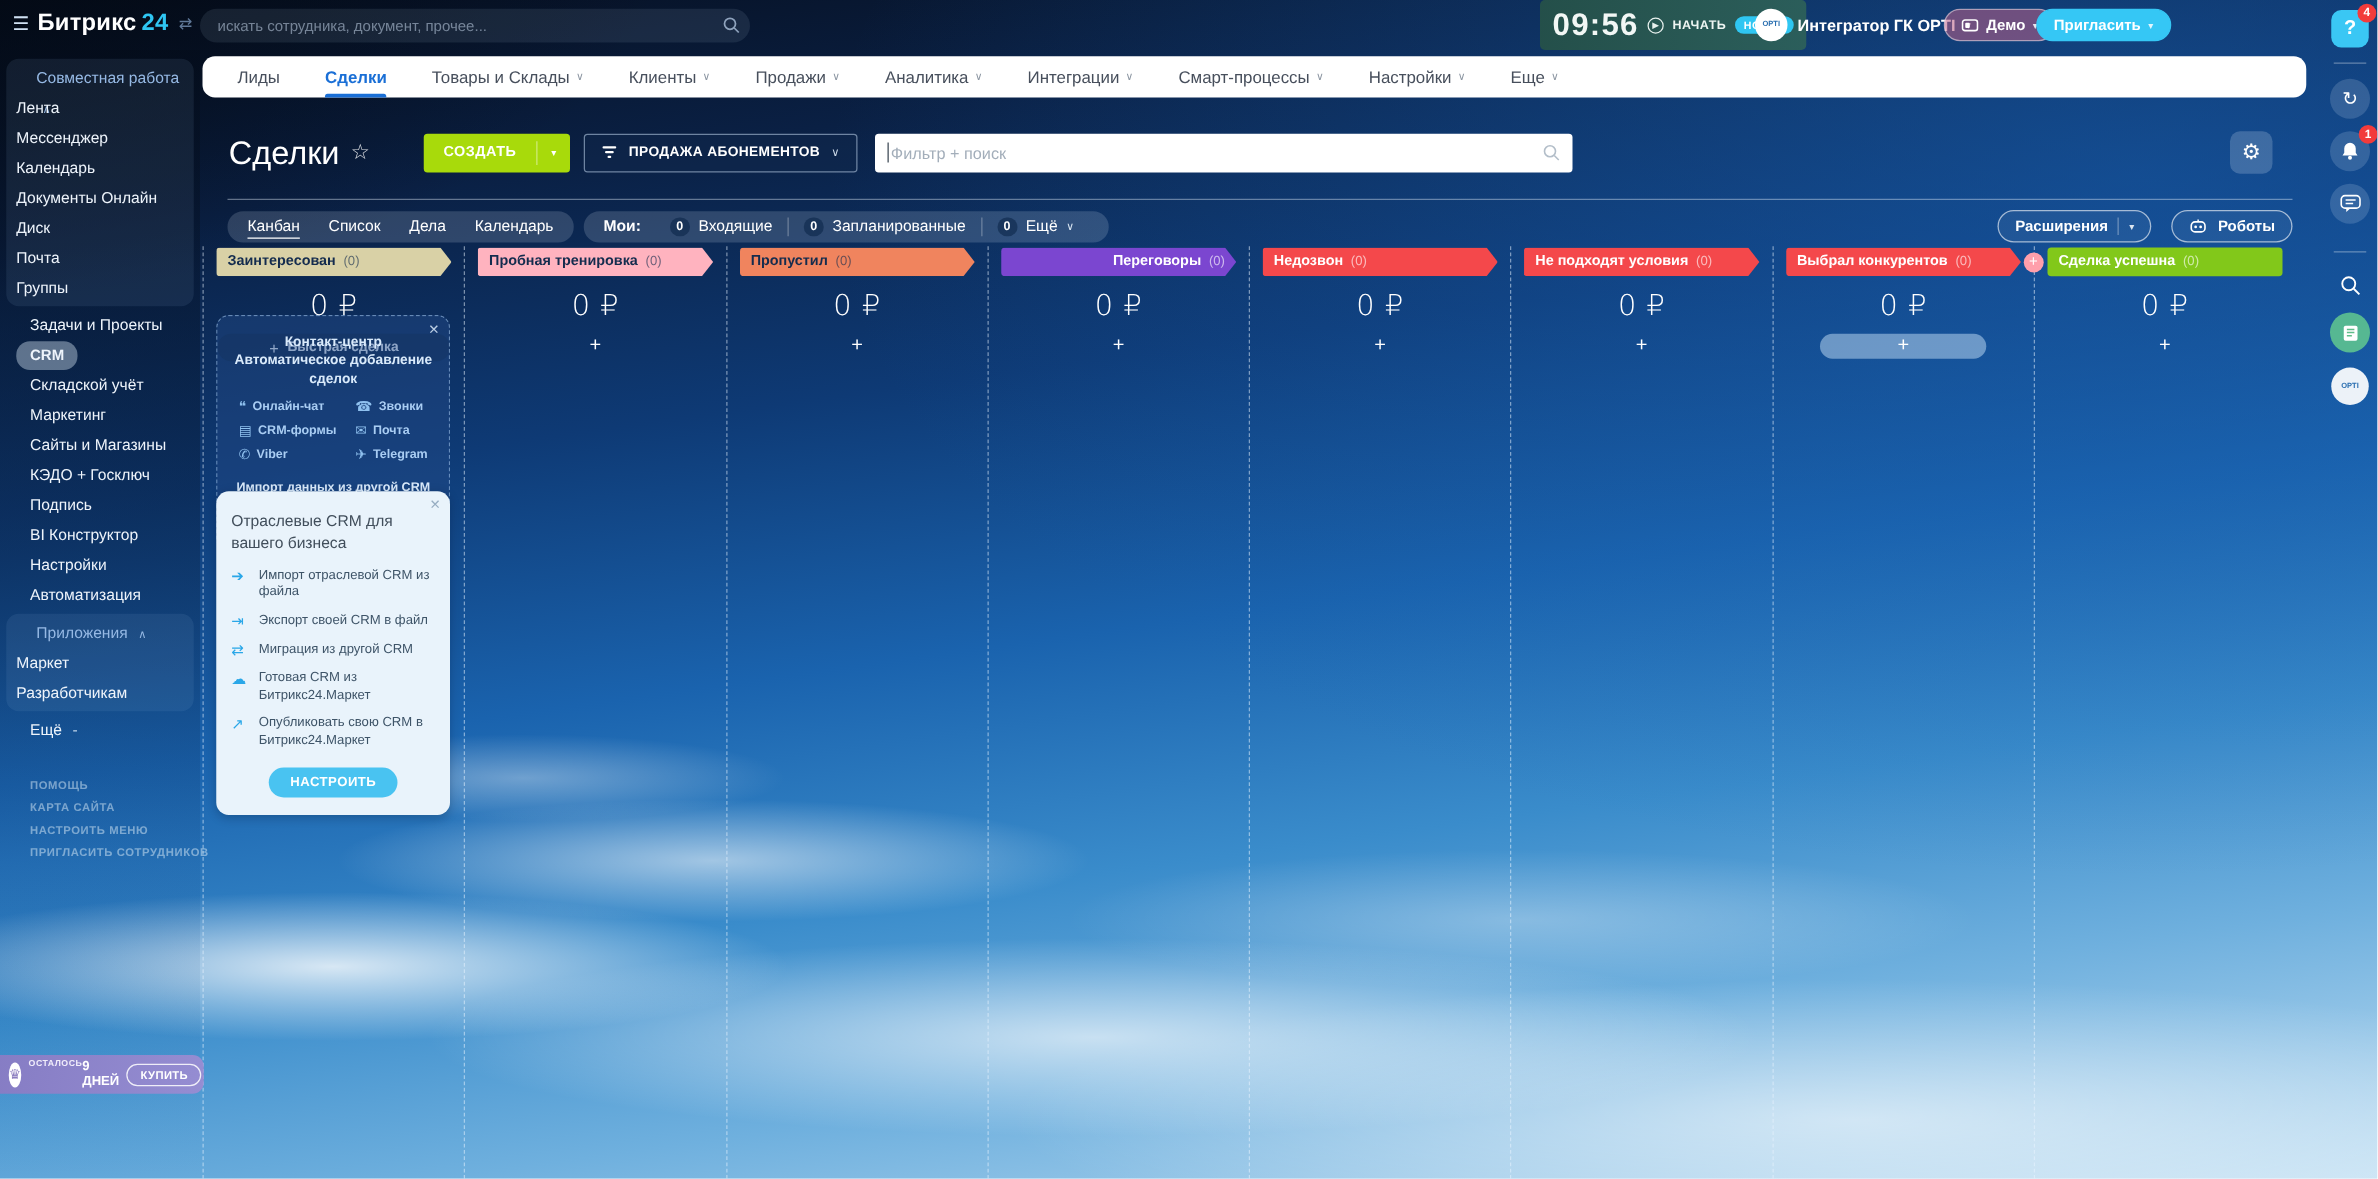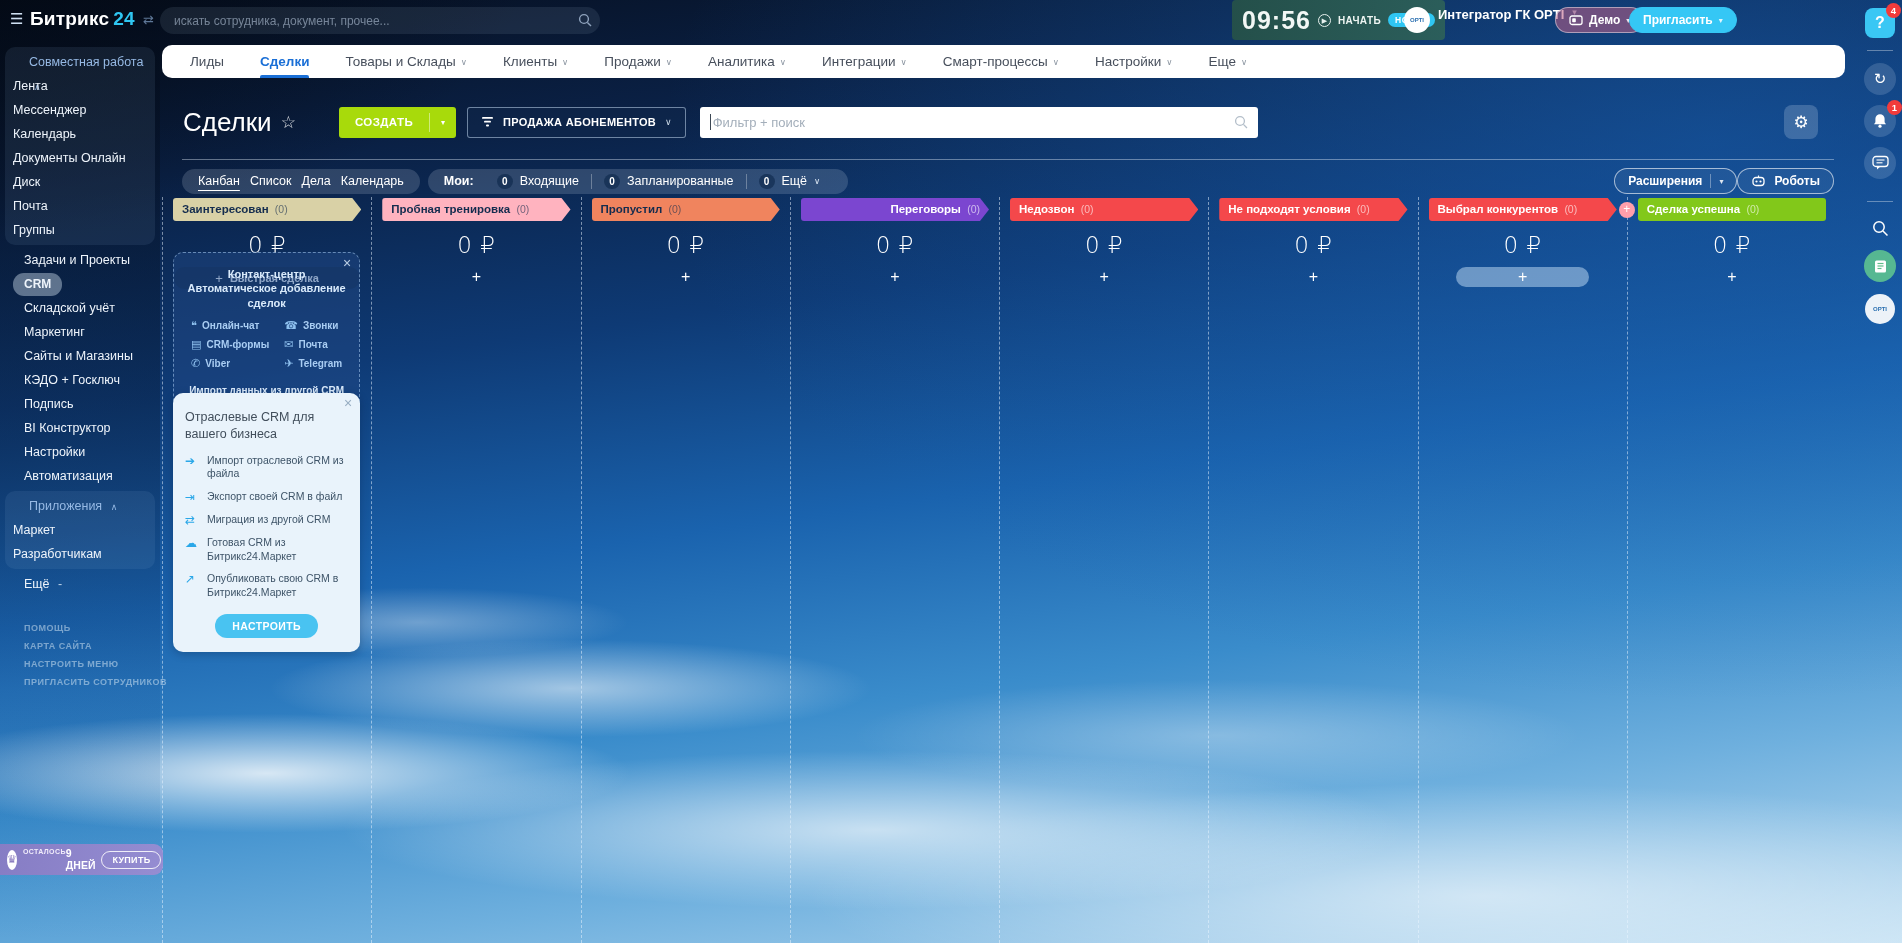--- a/index.html
+++ b/index.html
@@ -27,21 +27,21 @@
   .top-search{position:absolute;left:160px;top:7px;width:440px;height:27px;border-radius:15px;
     background:rgba(190,215,240,.10);border:none;outline:none;color:#dbe8f5;font-size:12px;padding:0 34px 0 14px}
   .top-search::placeholder{color:rgba(195,212,232,.55)}
   .top-search-ico{position:absolute;left:578px;top:13px}
   .clockbox{position:absolute;left:1232px;top:0;height:40px;min-width:146px;border-radius:4px;
     background:linear-gradient(90deg,rgba(38,82,72,.92),rgba(47,99,88,.88));display:flex;align-items:center;padding:0 10px;gap:7px}
   .clock{color:#f2f7f5;font-size:25px;font-weight:700;letter-spacing:1px}
   .play-ico{width:13px;height:13px;border:1.4px solid #e8f1ee;border-radius:50%;display:inline-flex;align-items:center;justify-content:center;color:#e8f1ee;font-size:7px;line-height:1}
   .start-lbl{color:#eef5f2;font-size:10px;font-weight:bold;letter-spacing:.4px}
   .new-badge{background:#2fc6f2;color:#fff;font-size:8.5px;font-weight:bold;border-radius:8px;padding:2px 7px;letter-spacing:.4px}
-  .acct{position:absolute;left:1404px;top:7px;display:flex;align-items:flex-start;gap:8px;cursor:pointer}
+  .acct{position:absolute;left:1404px;top:7px;display:flex;align-items:center;gap:8px;cursor:pointer}
   .avatar{width:26px;height:26px;border-radius:50%;background:#fff;display:inline-flex;align-items:center;justify-content:center;color:#2a6fb0;font-size:6px;font-weight:bold}
   .acct-name{color:#fff;font-size:13px;font-weight:bold}
   .acct-caret{color:#9fb6d2;font-size:9px}
   .pill-btn{position:absolute;top:7px;height:26px;border-radius:14px;display:flex;align-items:center;gap:6px;padding:0 13px;font-size:12px;font-weight:bold;cursor:pointer;border:1px solid rgba(255,255,255,.45)}
   .demo-btn{left:1555px;background:rgba(190,95,135,.55);color:#fff}
   .invite-btn{left:1629px;background:#35c7f5;border-color:#35c7f5;color:#fff}
   .caret-sm{font-size:8px;opacity:.85}
   
   .rail{position:absolute;right:0;top:0;width:44px;height:100%;z-index:40;display:flex;flex-direction:column;align-items:center}
   .rail-help{position:relative;margin-top:8px;width:30px;height:30px;border-radius:8px;background:#3ac7f4;color:#fff;font-weight:bold;font-size:16px;display:flex;align-items:center;justify-content:center;cursor:pointer}
@@ -91,30 +91,30 @@
   .preset-label{color:#fff;font-size:11px;font-weight:bold;letter-spacing:.3px}
   .preset-caret{color:#cfdcea;font-size:9px}
   .filter-search{margin-left:14px;width:558px;height:31px;background:#fff;border-radius:3px;display:flex;align-items:center;padding:0 10px;position:relative}
   .fs-caret{width:1px;height:16px;background:#3d4854}
   .fs-input{flex:1;border:none;outline:none;font-size:13px;color:#4c1d95;padding-left:2px;background:transparent}
   .fs-input::placeholder{color:#a3aeba}
   .gear-btn{margin-left:auto;margin-right:34px;width:34px;height:34px;border-radius:8px;background:rgba(235,245,255,.20);display:flex;align-items:center;justify-content:center;color:#fff;font-size:17px;cursor:pointer}
   .hdiv{position:absolute;left:22px;right:18px;top:119px;height:1px;background:rgba(235,245,255,.40)}
   
   .viewbar{position:absolute;left:22px;right:18px;top:128px;height:26px;display:flex;align-items:center}
-  .vb-pill{background:rgba(225,240,252,.17);border-radius:14px;height:25px;display:flex;align-items:center;padding:0 16px;gap:10px}
+  .vb-pill{background:rgba(225,240,252,.17);border-radius:14px;height:25px;display:flex;align-items:center;padding:0 16px;gap:23px}
   .vb-tab{color:#fff;font-size:12.5px;cursor:pointer}
   .vb-tab.active{text-decoration:underline;text-underline-offset:5px;text-decoration-thickness:1px}
   .vb-counters{margin-left:8px;gap:0}
   .vb-my{color:#fff;font-size:12.5px;font-weight:bold;margin-right:11px}
   .vb-counter{display:flex;align-items:center;gap:7px;color:#fff;font-size:12.5px;cursor:pointer;padding:0 12px}
   .vb-counter + .vb-counter{border-left:1px solid rgba(255,255,255,.30)}
   .vb-badge{background:rgba(12,38,74,.60);border-radius:8px;min-width:16px;height:15px;font-size:10px;font-weight:bold;display:flex;align-items:center;justify-content:center;padding:0 4px}
   .vb-counter .dd{font-size:8.5px;color:#dce8f4}
-  .vb-right{margin-left:auto;display:flex;gap:0}
+  .vb-right{margin-left:auto;display:flex;gap:16px}
   .vb-btn{border:1px solid rgba(255,255,255,.60);background:rgba(255,255,255,.06);border-radius:14px;height:26px;display:flex;align-items:center;gap:8px;padding:0 13px;color:#fff;font-size:12px;font-weight:bold;cursor:pointer}
   .vb-btn .sep{width:1px;height:14px;background:rgba(255,255,255,.35)}
   .vb-btn .caret-sm{font-size:8px}
   
   .kboard{position:absolute;left:2px;right:16px;top:157px;bottom:0;display:flex}
   .kcol{flex:1;position:relative;border-left:1px dashed rgba(235,245,255,.50)}
   .kcol:last-child{border-right:1px dashed rgba(235,245,255,.50)}
   .khead{position:relative;margin:1px 10px 0;height:23px;line-height:23px;padding:0 9px;font-size:11.5px;font-weight:bold;border-radius:3px;white-space:nowrap;cursor:pointer;
     clip-path:polygon(0 0,calc(100% - 9px) 0,100% 50%,calc(100% - 9px) 100%,0 100%)}
   .khead.last{clip-path:none}

